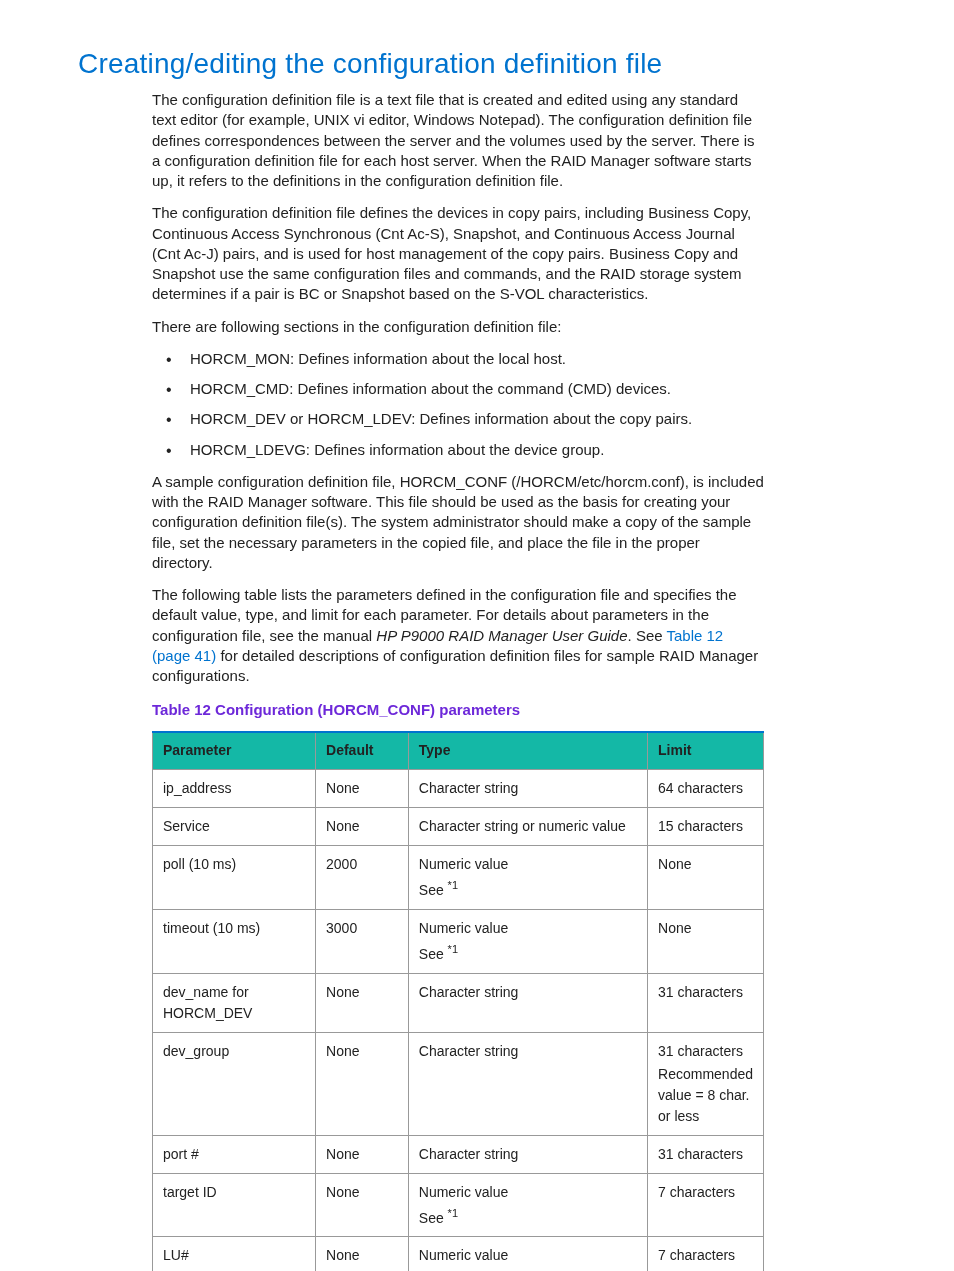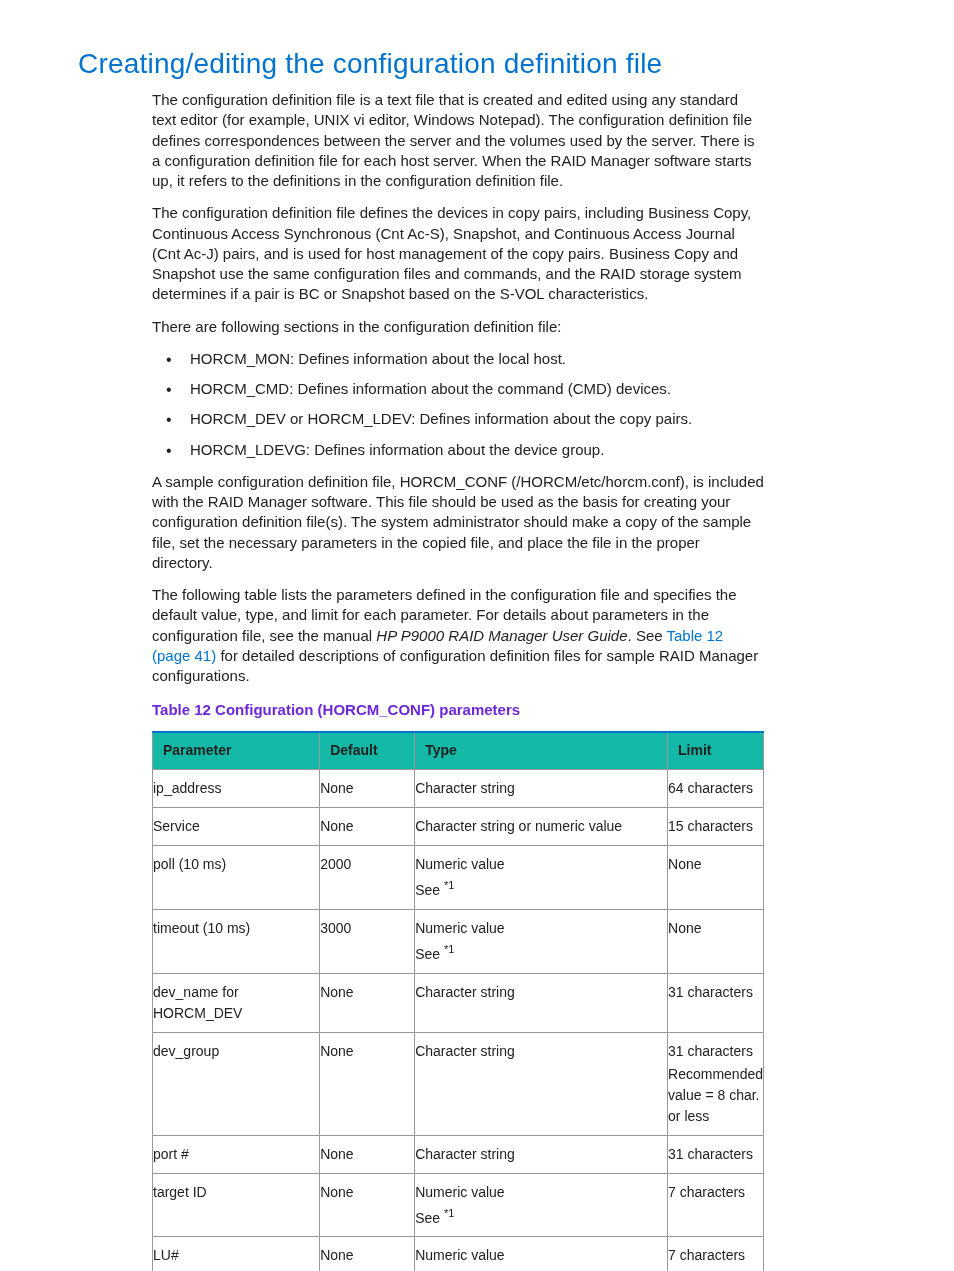--- a/index.html
+++ b/index.html
@@ -70,21 +70,21 @@
     text-align: left;
     font-weight: 700;
     padding: 8px 10px 10px 10px;
     border-top: 2px solid #0073cf;
     border-bottom: 1px solid #999;
     border-left: 1px solid #999;
     border-right: 1px solid #999;
     background: #14b8a6;
   }
   table.param-table td {
-    padding: 8px 0;
+    padding: 8px 10px;
     vertical-align: top;
     border: 1px solid #999;
     line-height: 1.5;
   }
   table.param-table td .sub {
     display: block;
     margin-top: 2px;
   }
   .sup-note { font-size: 11px; vertical-align: super; }
   .footer {

